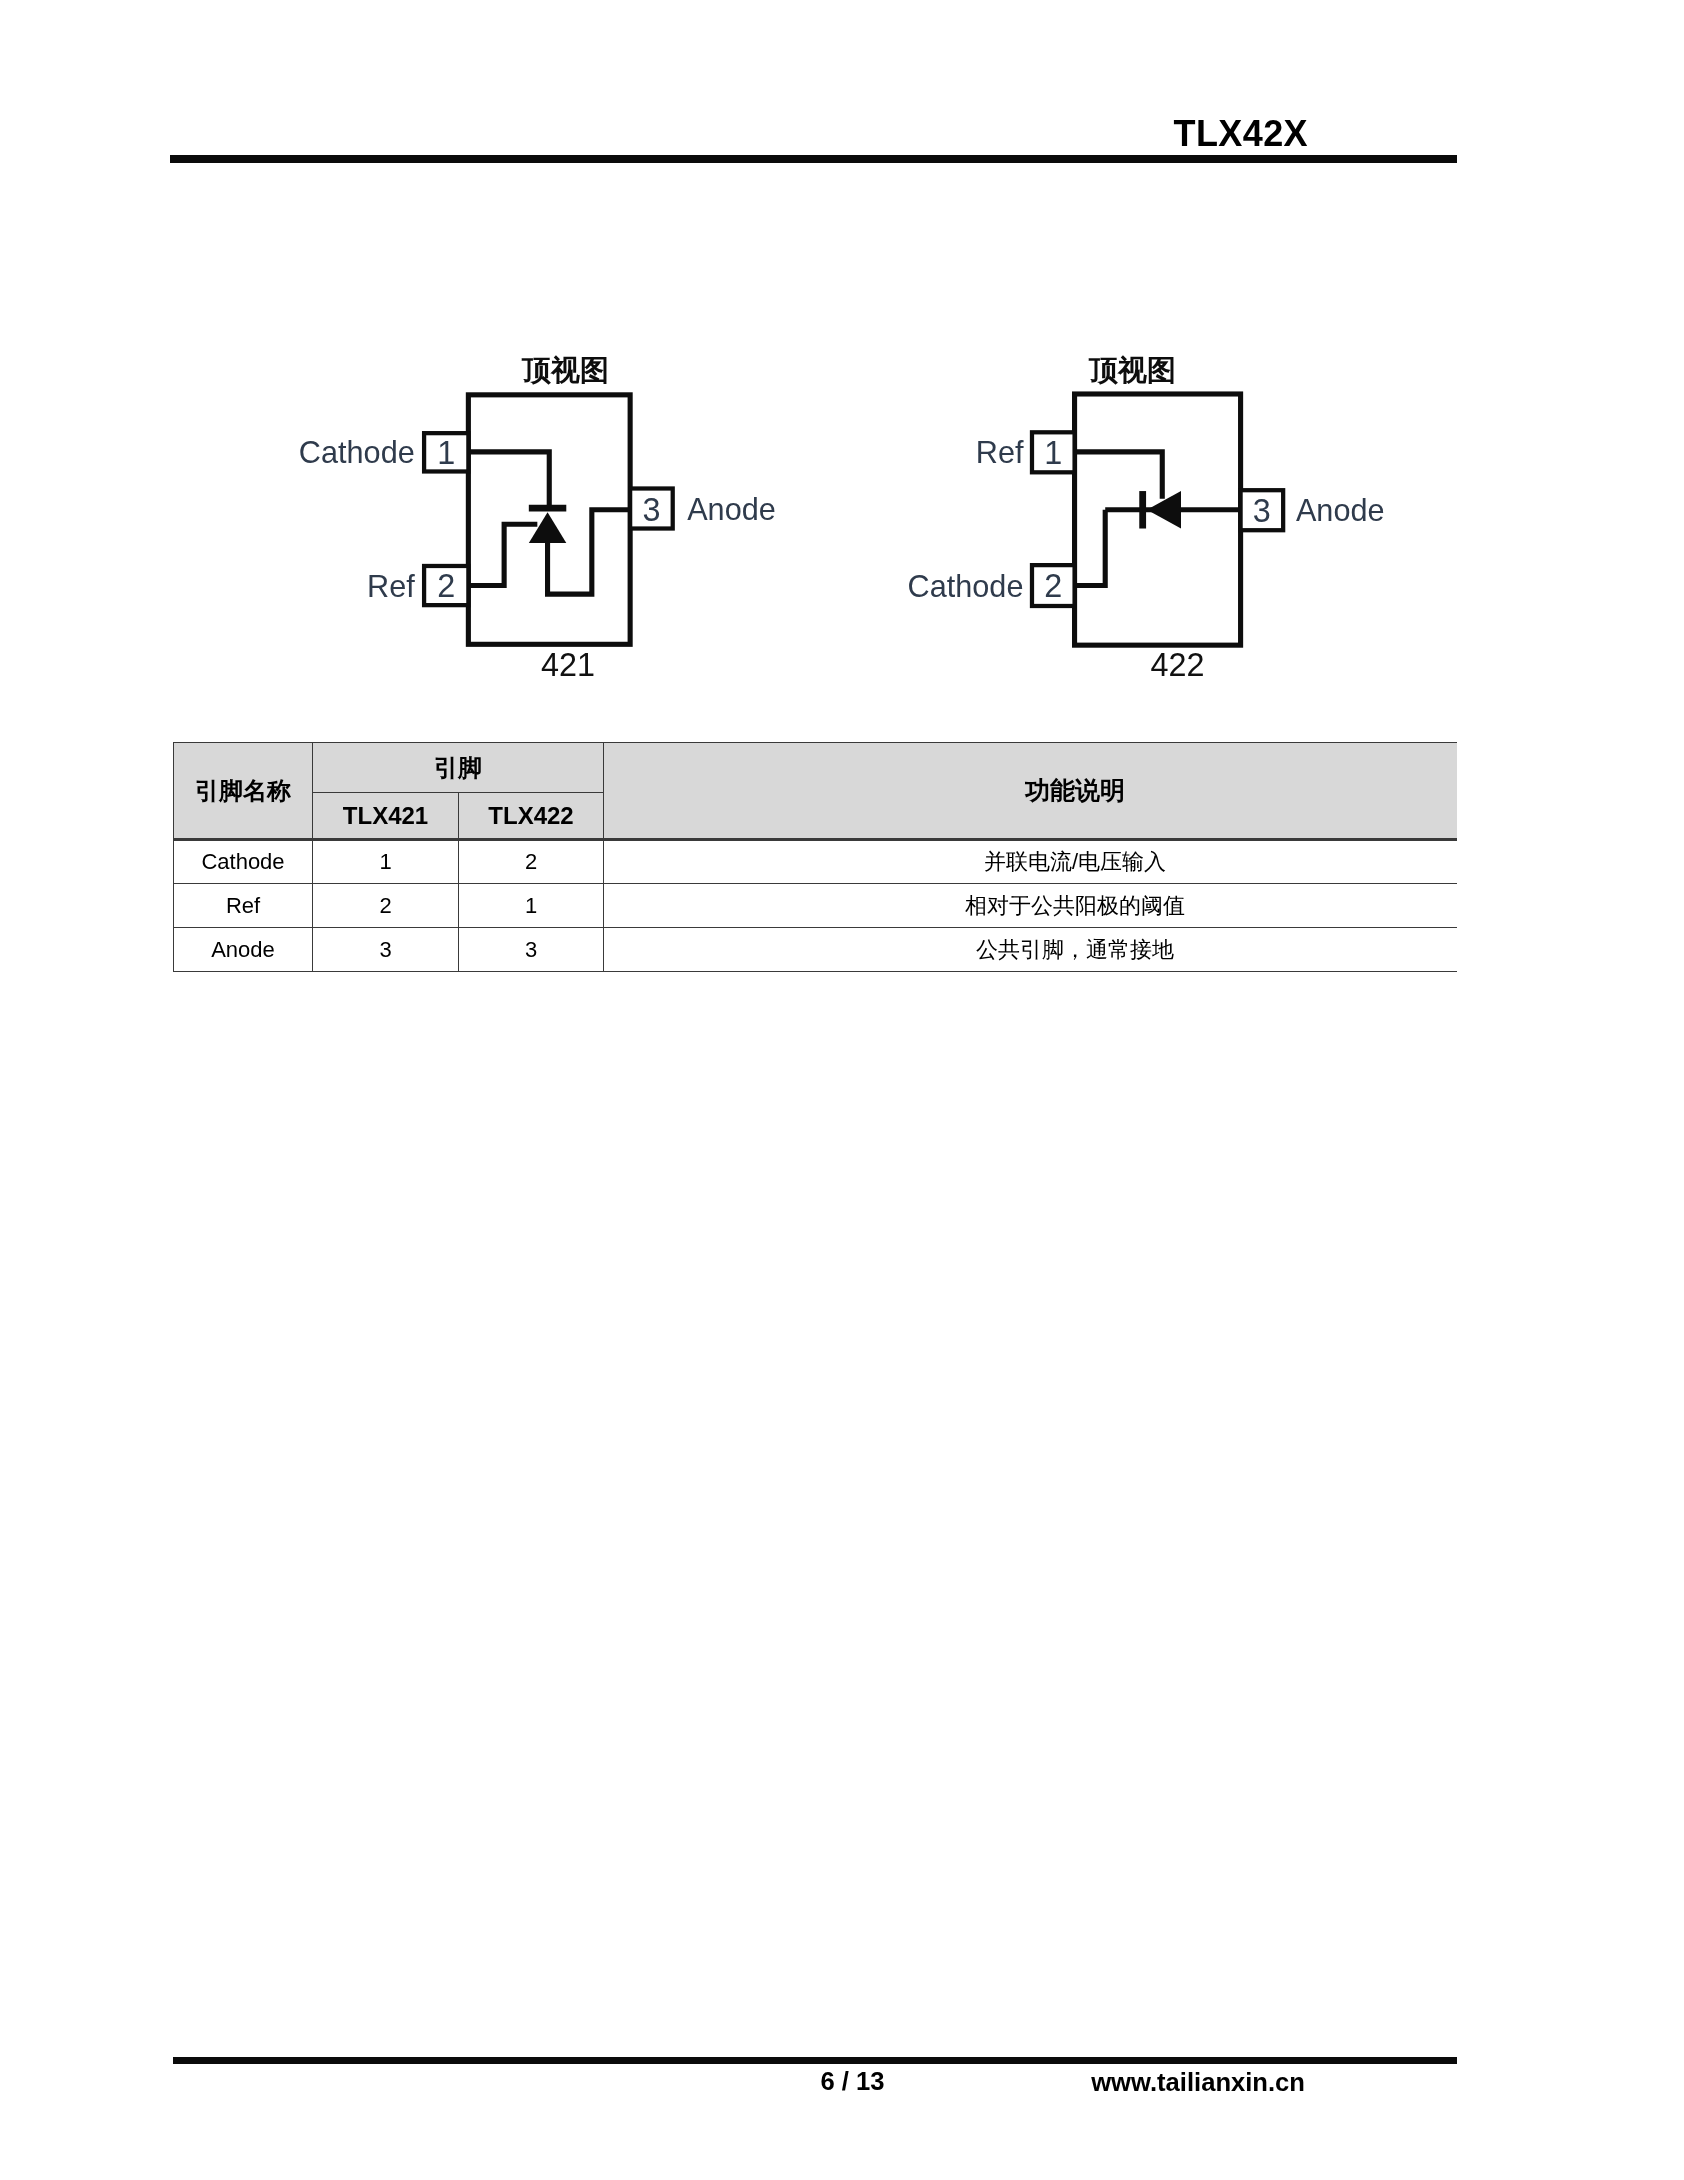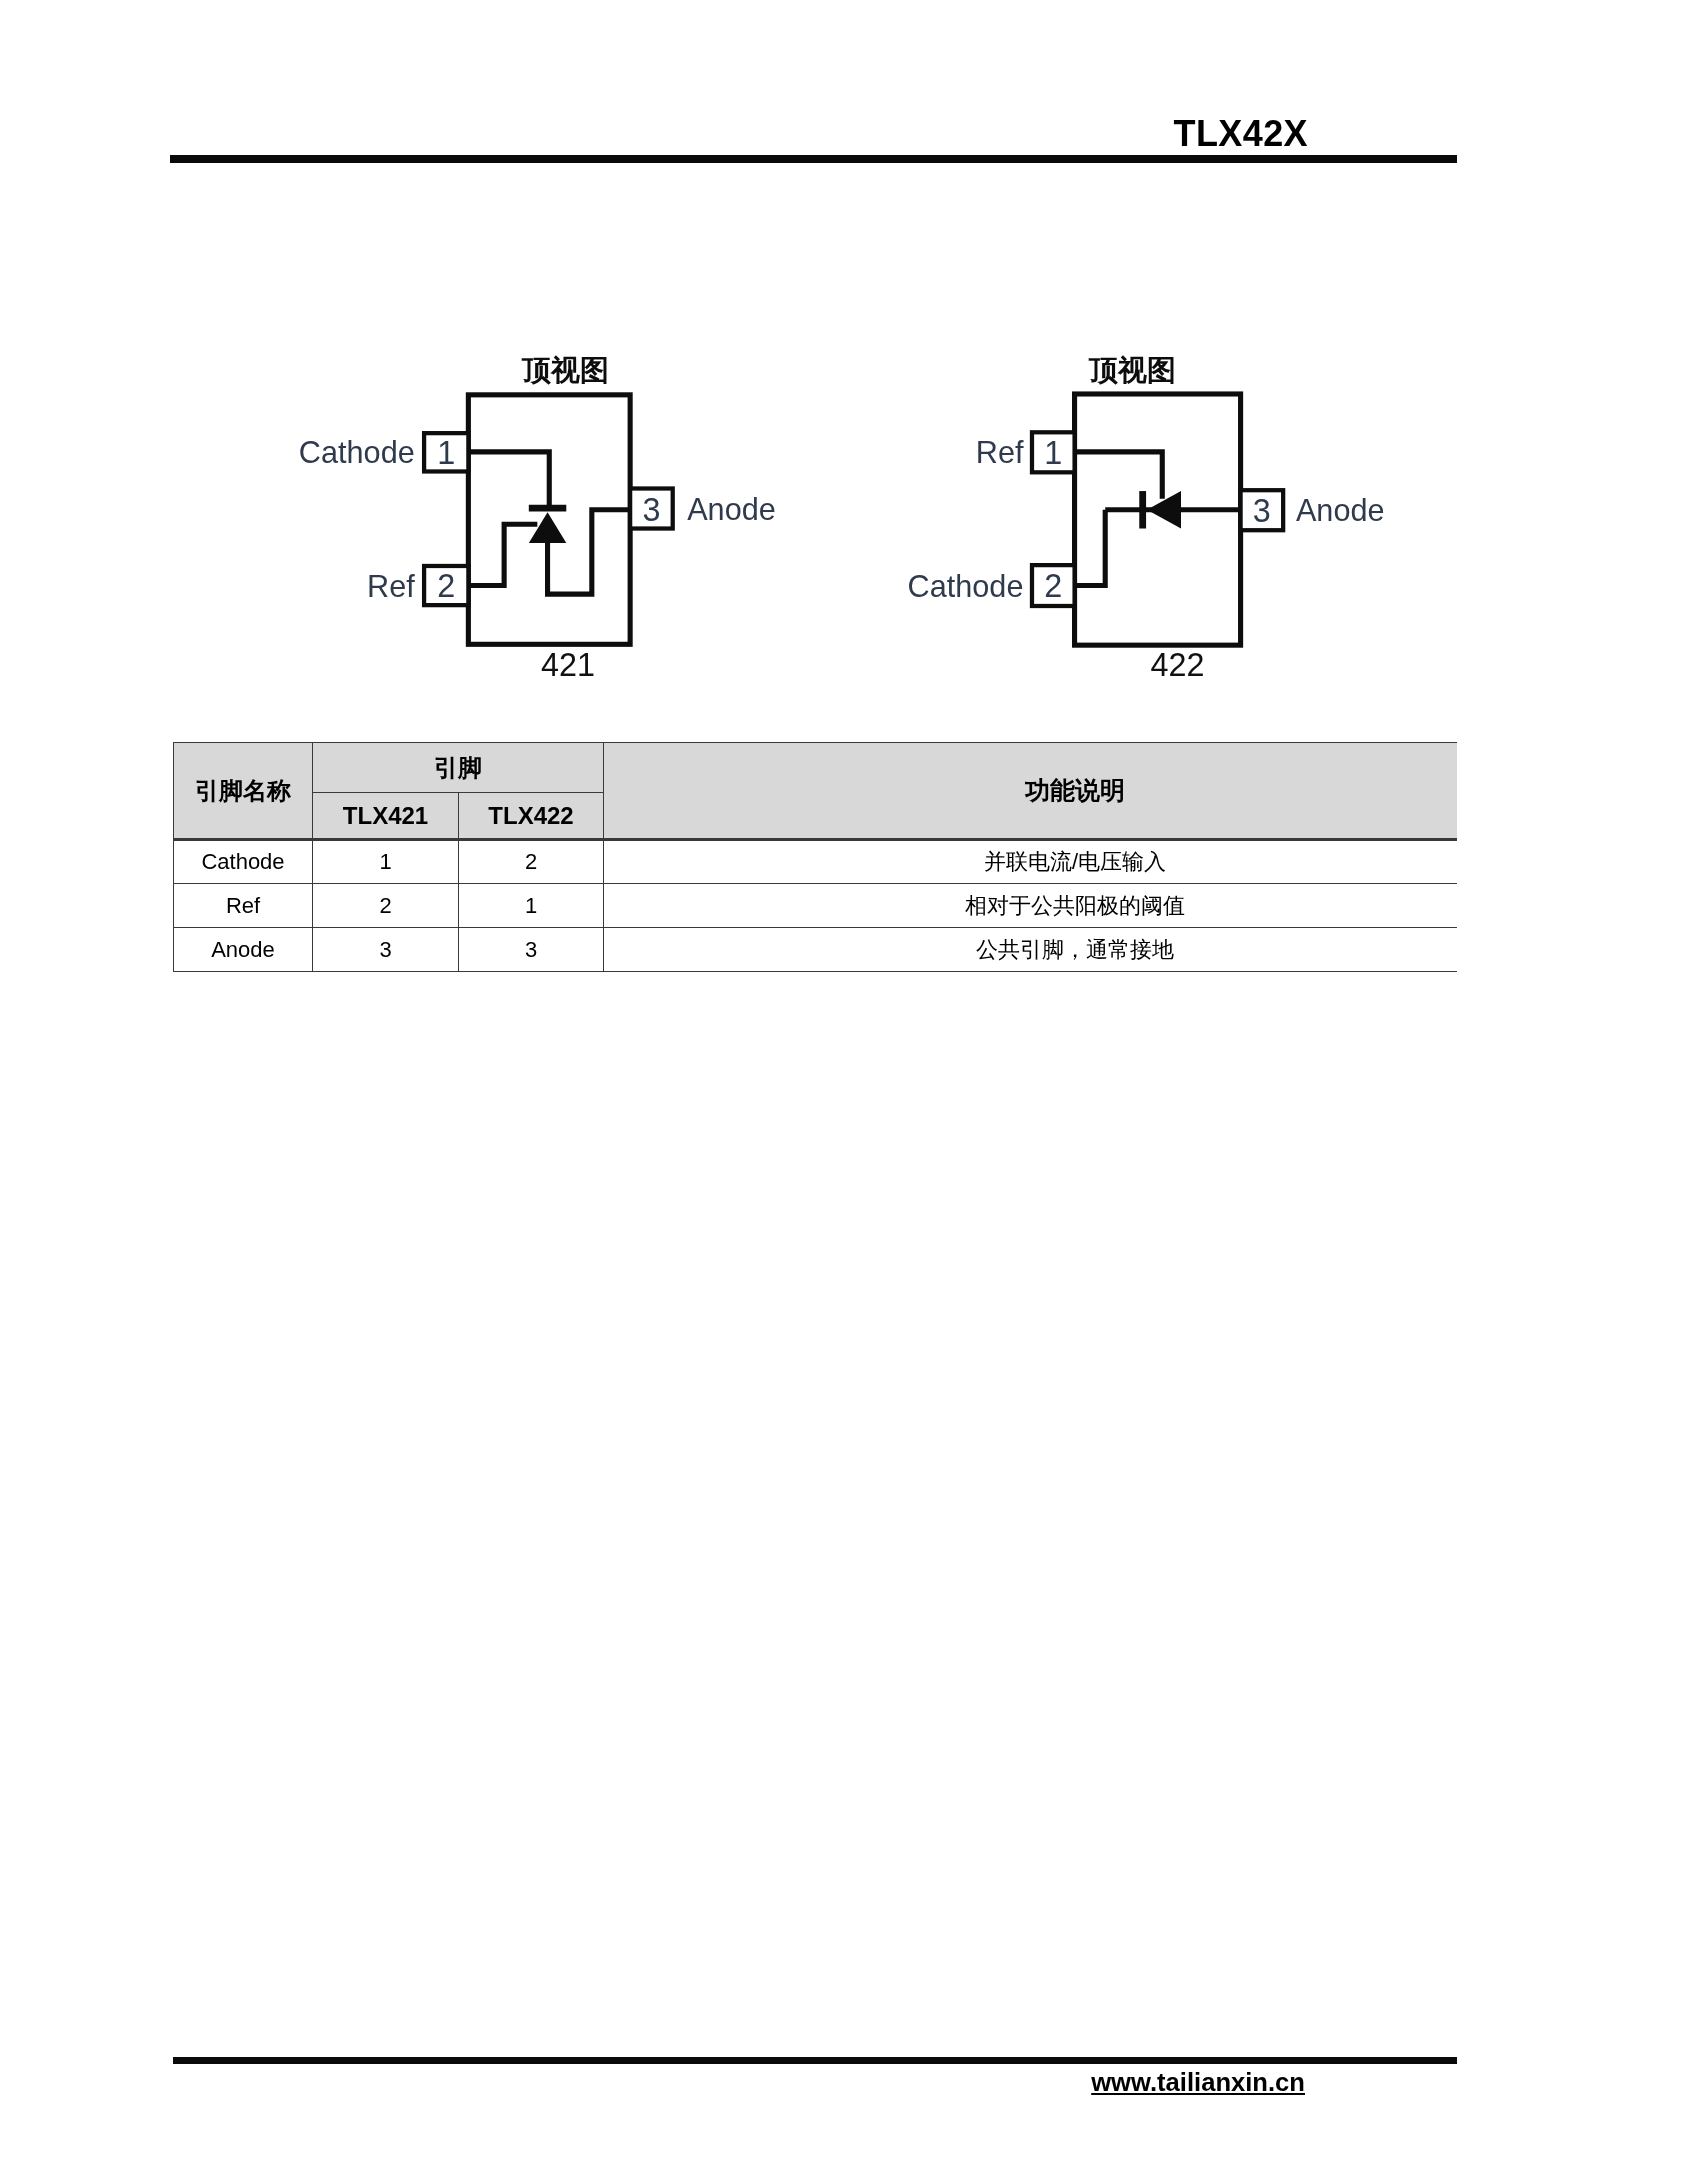--- a/index.html
+++ b/index.html
@@ -33,21 +33,21 @@
              overflow:hidden;white-space:nowrap;}
   table.pins th{background:#d8d8d8;font-size:24px;font-weight:bold;}
   table.pins .hdr-bottom{border-bottom:3.4px solid #3a3a3a;}
   table.pins .desc{text-align:center;padding-left:22px;}
   table.pins th.desc{font-size:25px;}
 
   
   .foot-rule{position:absolute;left:173px;top:2057px;width:1363px;height:6.8px;background:#0a0a0a;}
   .foot-page{position:absolute;left:170px;top:2067px;width:1365px;text-align:center;
              font-size:25.6px;font-weight:bold;}
-  .foot-site{position:absolute;top:2068px;right:152px;font-size:25.6px;font-weight:bold;text-decoration:underline;}
+  .foot-site{position:absolute;top:2068px;right:152px;font-size:25.6px;font-weight:bold;}
 </style>
 </head>
 <body>
 
 <div class="page">
 
   <div class="brand">TLX42X</div>
   <div class="head-rule"></div>
 
 
@@ -139,16 +139,17 @@
     <tr style="height:44px">
       <td>Anode</td>
       <td>3</td>
       <td>3</td>
       <td class="desc">公共引脚，通常接地</td>
     </tr>
   </tbody>
     </table>
 
   <div class="foot-rule"></div>
+  <div class="foot-page">6 / 13</div>
   <div class="foot-site">www.tailianxin.cn</div>
 
 </div>
 
 
 </body></html>

